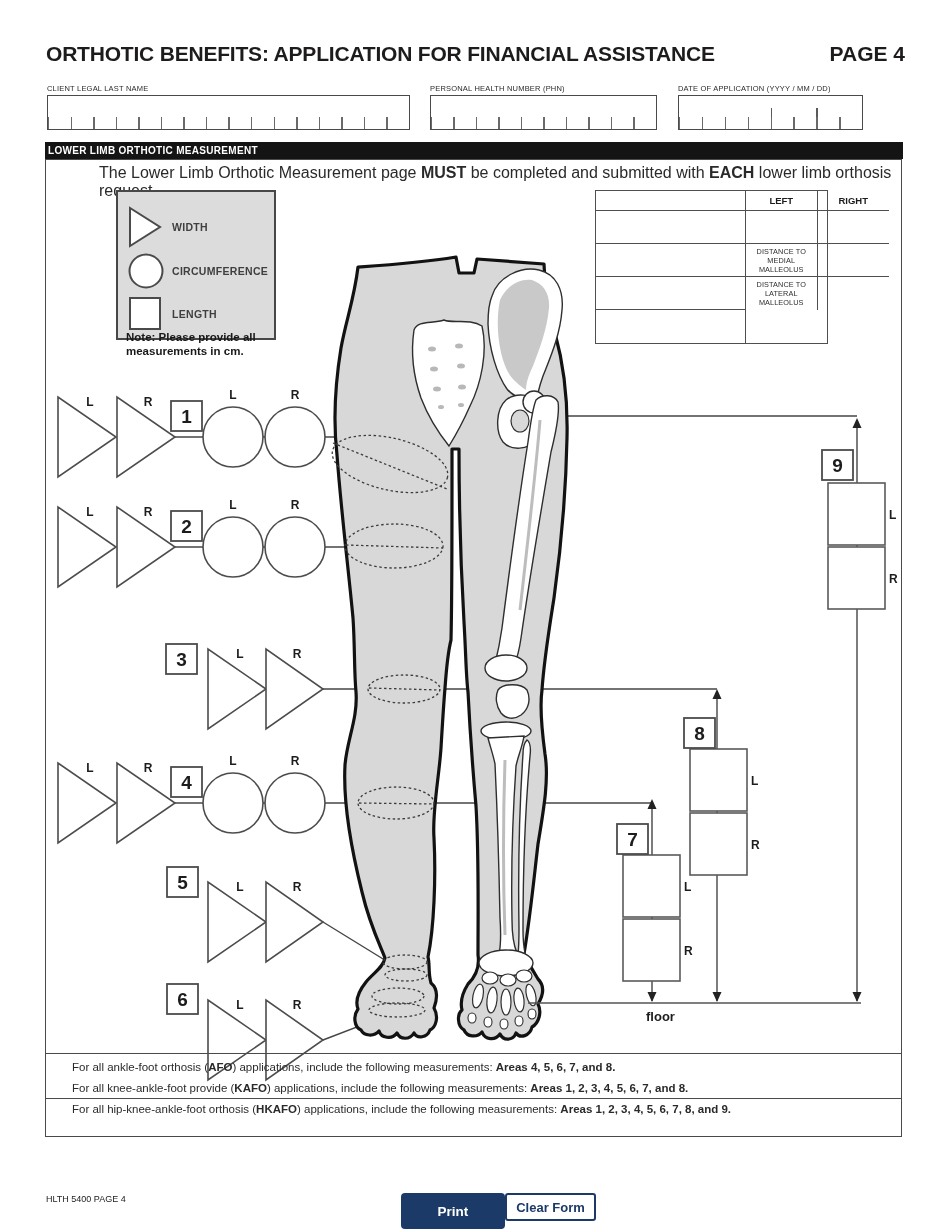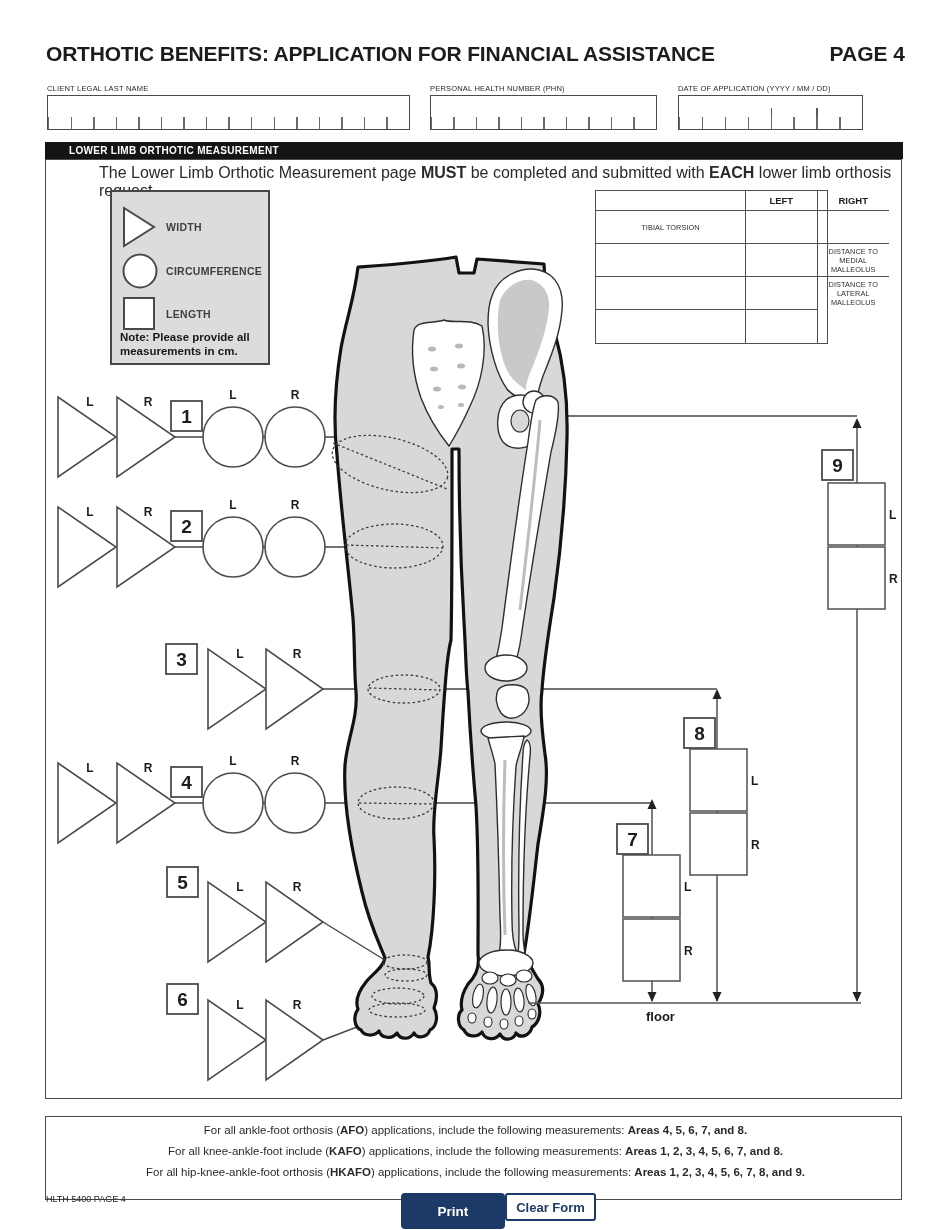--- a/index.html
+++ b/index.html
@@ -9,46 +9,46 @@
   .title{left:46px;top:42px;font-size:21px;font-weight:bold;letter-spacing:-0.2px;}
   .pagenum{right:45px;top:42px;font-size:21px;font-weight:bold;}
   
   .fieldlabel{font-size:7.5px;letter-spacing:0.2px;color:#2a2a2a;top:84px;}
   .comb{top:95px;height:33px;background:#fff;border:1.4px solid #4a4a4a;}
   .comb::after{content:"";position:absolute;left:0;right:0;bottom:0;height:12px;
     background-image:repeating-linear-gradient(90deg,#6a6a6a 0 1.4px,transparent 1.4px var(--cell));}
   .talltick{position:absolute;bottom:0;width:1.4px;height:21px;background:#5a5a5a;}
   
   .bar{left:45px;top:142px;width:858px;height:17px;background:#141414;color:#fff;
-    font-size:10px;font-weight:bold;letter-spacing:0.3px;line-height:17px;padding-left:24px;box-sizing:border-box;}
+    font-size:10px;font-weight:bold;letter-spacing:0.3px;line-height:17px;padding-left:3px;box-sizing:border-box;}
   .mainbox{left:45px;top:159px;width:857px;height:940px;border:1.2px solid #4a4a4a;box-sizing:border-box;}
   .intro{left:68px;top:164px;font-size:16px;color:#2a2a2a;margin-left:31px;}
   
-  .legend{left:110px;top:190px;width:160px;height:175px;background:#dcdcdc;border:2px solid #474747;box-sizing:border-box;}
+  .legend{left:116px;top:190px;width:160px;height:150px;background:#dcdcdc;border:2px solid #474747;box-sizing:border-box;}
   .legrow{position:absolute;left:10px;display:flex;align-items:center;}
   .legshape{width:44px;display:flex;justify-content:flex-start;}
   .leglabel{font-size:10.5px;font-weight:bold;color:#3f3f3f;letter-spacing:0.3px;}
   .legnote{position:absolute;left:8px;top:138px;font-size:11.5px;font-weight:bold;color:#181818;line-height:1.25;width:142px;}
   
   .ttable{left:595px;top:190px;width:233px;border:1.2px solid #4f4f4f;display:grid;
     grid-template-columns:150px 71.5px 71.5px;grid-template-rows:20px 33px 33px 33px 33px;box-sizing:border-box;}
   .ttable>div{border-right:1px solid #4f4f4f;border-bottom:1px solid #4f4f4f;display:flex;align-items:center;justify-content:center;box-sizing:border-box;}
   .ttable>div:nth-child(3n){border-right:none;}
   .ttable>div:nth-last-child(-n+3){border-bottom:none;}
   .thead{font-size:9.5px;font-weight:bold;color:#1c1c1c;}
   .trowlabel{font-size:7.3px;color:#2d2d2d;letter-spacing:0.1px;text-align:center;}
   
   .diag{left:45px;top:158px;}
   svg text{font-family:"Liberation Sans",sans-serif;fill:#1c1c1c;}
   .numtxt{font-size:19px;font-weight:bold;}
   .lrtxt{font-size:12px;font-weight:bold;}
   .floortxt{font-size:13px;font-weight:bold;}
   
-  .notesbox{left:45px;top:1116px;width:857px;height:84px;border:1.2px solid #4a4a4a;box-sizing:border-box;
-    padding:7px 0 0 4px;font-size:11.5px;color:#2a2a2a;text-align:center;}
+  .notesbox{left:45px;top:1053px;width:857px;height:84px;border:1.2px solid #4a4a4a;box-sizing:border-box;
+    padding:7px 0 0 26px;font-size:11.5px;color:#2a2a2a;}
   .notesbox p{margin:0 0 9px 0;}
   
   .formid{left:46px;top:1194px;font-size:9px;color:#222;}
   .btn-print{left:401px;top:1193px;width:104px;height:36px;background:#1c3a67;border:none;border-radius:4px;
     color:#fff;font-weight:bold;font-size:13.5px;font-family:"Liberation Sans",sans-serif;cursor:pointer;}
   .btn-clear{left:505px;top:1193px;width:91px;height:28px;background:#fff;border:2px solid #1c3a67;border-radius:3px;
     color:#1c3a67;font-weight:bold;font-size:13px;font-family:"Liberation Sans",sans-serif;cursor:pointer;}
   b{font-weight:bold;}
 </style>
 </head>
@@ -99,21 +99,20 @@
     <span class="leglabel">LENGTH</span>
   </div>
   <div class="legnote">Note: Please provide all measurements in cm.</div>
 </div>
 
 <div class="abs ttable">
   <div></div>
   <div class="thead">LEFT</div>
   <div class="thead">RIGHT</div>
 
-  <div class="trowlabel">TIBIAL TORSION</div>
   <div></div>
   <div></div>
 
   <div></div>
   <div></div>
 
   <div class="trowlabel">DISTANCE TO MEDIAL MALLEOLUS</div>
   <div></div>
   <div></div>
 
@@ -318,19 +317,19 @@
     <text class="lrtxt" x="684" y="955">R</text>
     <text class="lrtxt" x="751" y="785">L</text>
     <text class="lrtxt" x="751" y="849">R</text>
     <text class="lrtxt" x="889" y="519">L</text>
     <text class="lrtxt" x="889" y="583">R</text>
   </g>
 </svg>
 
 <div class="abs notesbox">
   <p><span>For all ankle-foot orthosis (</span><b>AFO</b><span>) applications, include the following measurements: </span><b>Areas 4, 5, 6, 7, and 8.</b></p>
-  <p><span>For all knee-ankle-foot include (</span><b>KAFO</b><span>) applications, include the following measurements: </span><b>Areas 1, 2, 3, 4, 5, 6, 7, and 8.</b></p>
+  <p><span>For all knee-ankle-foot provide (</span><b>KAFO</b><span>) applications, include the following measurements: </span><b>Areas 1, 2, 3, 4, 5, 6, 7, and 8.</b></p>
   <p><span>For all hip-knee-ankle-foot orthosis (</span><b>HKAFO</b><span>) applications, include the following measurements: </span><b>Areas 1, 2, 3, 4, 5, 6, 7, 8, and 9.</b></p>
 </div>
 
 <div class="abs formid">HLTH 5400  PAGE 4</div>
 <button class="abs btn-print">Print</button>
 <button class="abs btn-clear">Clear Form</button>
 
 </body></html>

